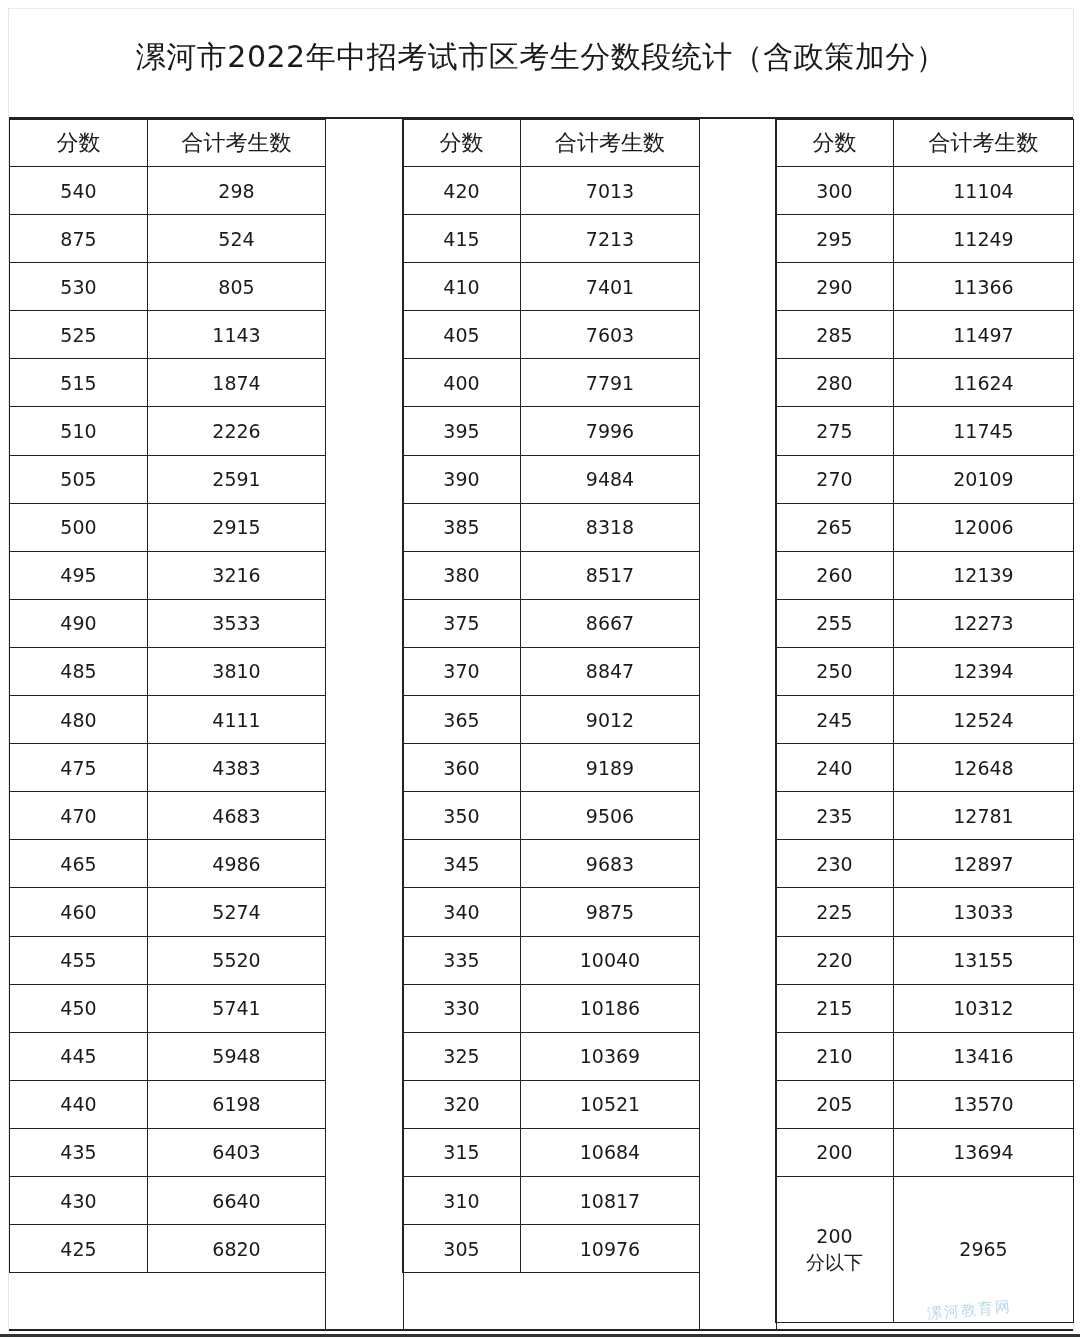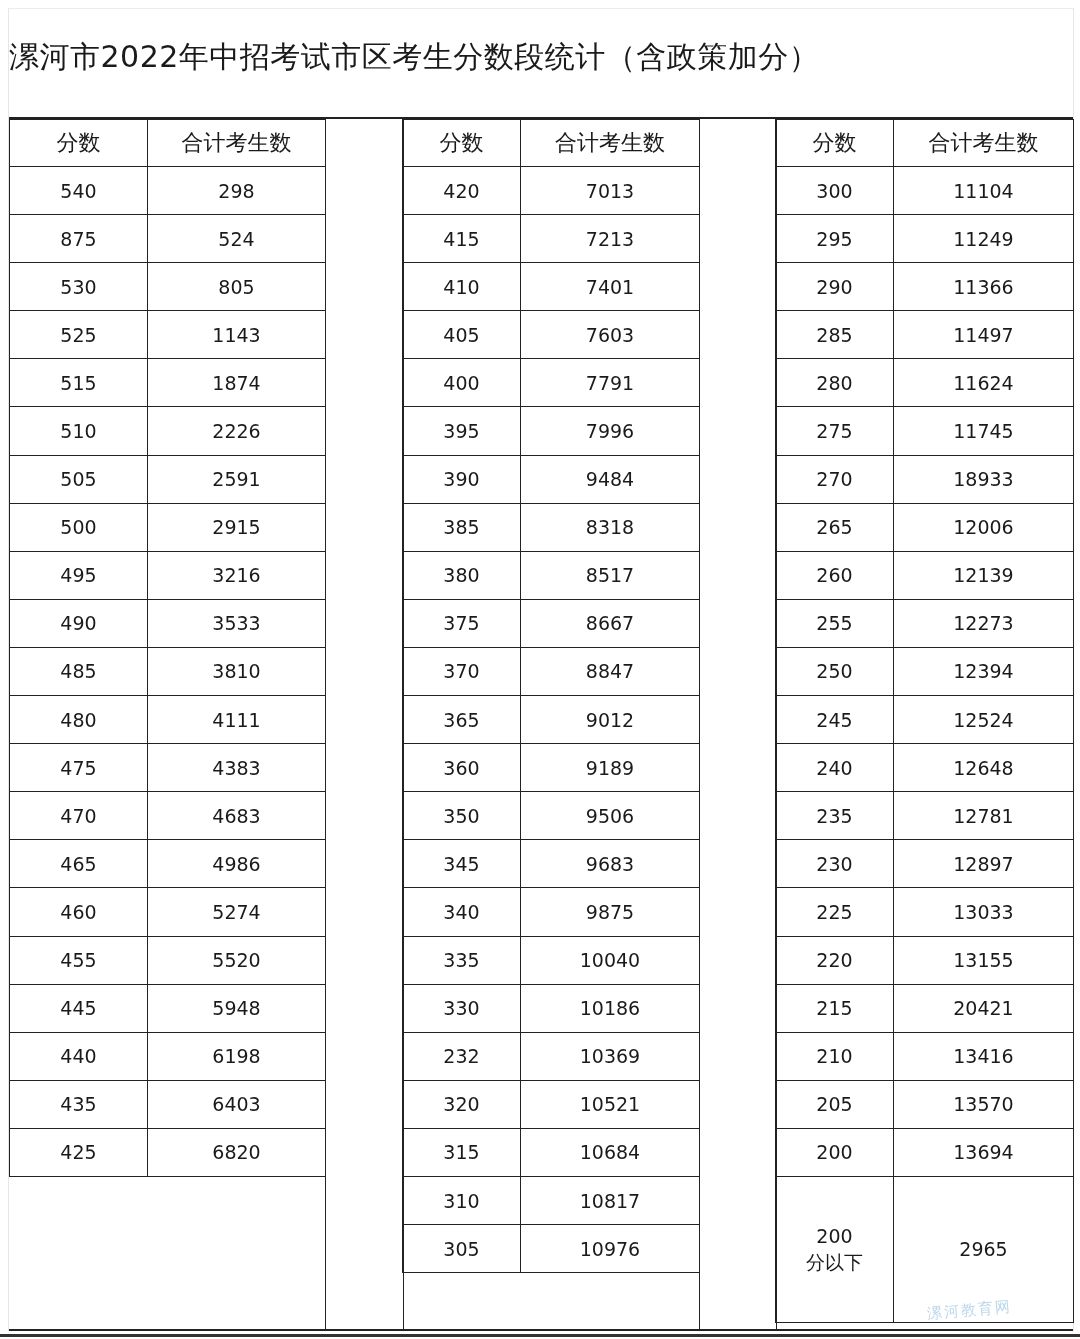--- a/index.html
+++ b/index.html
@@ -1,20 +1,20 @@
 <!DOCTYPE html>
 <html><head>
 <meta charset="utf-8">
 <style>
   html, body { margin: 0; padding: 0; background: #ffffff; }
   body { width: 1080px; height: 1339px; position: relative; overflow: hidden;
          font-family: "DejaVu Sans", "Liberation Sans", sans-serif; color: #1a1a1a; }
   .page { position: absolute; left: 8px; top: 8px; width: 1064px; height: 1322px;
           border-left: 1px solid #e6e6e6; border-right: 1px solid #e6e6e6; border-top: 1px solid #ececec; }
-  .title { position: absolute; left: 0; top: 28px; width: 100%; text-align: left;
+  .title { position: absolute; left: 0; top: 28px; width: 100%; text-align: center;
            font-size: 30px; letter-spacing: 0.5px; color: #1a1a1a; font-weight: normal; }
   .grid { position: absolute; left: 0; top: 108px; width: 1064px; height: 1214px;
           border-top: 2px solid #222; border-bottom: 2px solid #222; box-sizing: border-box; }
   table.t { position: absolute; top: 0; border-collapse: collapse; table-layout: fixed; }
   table.t td, table.t th { border: 1.5px solid #222; text-align: center; vertical-align: middle;
            font-weight: normal; padding: 0; }
   table.t th { font-size: 22px; height: 46px; margin-top: 8px; }
   table.t td { font-size: 19px; height: 47.1px; }
   .t1 { left: 0; width: 316px; }
   .t2 { left: 393px; width: 297px; }
@@ -111,30 +111,38 @@
           </tr>
           <tr>
             <td>460</td>
             <td>5274</td>
           </tr>
           <tr>
             <td>455</td>
             <td>5520</td>
           </tr>
           <tr>
+            <td>450</td>
+            <td>5741</td>
+          </tr>
+          <tr>
             <td>445</td>
             <td>5948</td>
           </tr>
           <tr>
             <td>440</td>
             <td>6198</td>
           </tr>
           <tr>
             <td>435</td>
             <td>6403</td>
+          </tr>
+          <tr>
+            <td>430</td>
+            <td>6640</td>
           </tr>
           <tr>
             <td>425</td>
             <td>6820</td>
           </tr>
         </tbody>
     </table>
 
     <table class="t t2">
       <colgroup>
@@ -214,21 +222,21 @@
           </tr>
           <tr>
             <td>335</td>
             <td>10040</td>
           </tr>
           <tr>
             <td>330</td>
             <td>10186</td>
           </tr>
           <tr>
-            <td>232</td>
+            <td>325</td>
             <td>10369</td>
           </tr>
           <tr>
             <td>320</td>
             <td>10521</td>
           </tr>
           <tr>
             <td>315</td>
             <td>10684</td>
           </tr>
@@ -274,21 +282,21 @@
           <tr>
             <td>280</td>
             <td>11624</td>
           </tr>
           <tr>
             <td>275</td>
             <td>11745</td>
           </tr>
           <tr>
             <td>270</td>
-            <td>18933</td>
+            <td>20109</td>
           </tr>
           <tr>
             <td>265</td>
             <td>12006</td>
           </tr>
           <tr>
             <td>260</td>
             <td>12139</td>
           </tr>
           <tr>
@@ -318,21 +326,21 @@
           <tr>
             <td>225</td>
             <td>13033</td>
           </tr>
           <tr>
             <td>220</td>
             <td>13155</td>
           </tr>
           <tr>
             <td>215</td>
-            <td>20421</td>
+            <td>10312</td>
           </tr>
           <tr>
             <td>210</td>
             <td>13416</td>
           </tr>
           <tr>
             <td>205</td>
             <td>13570</td>
           </tr>
           <tr>

